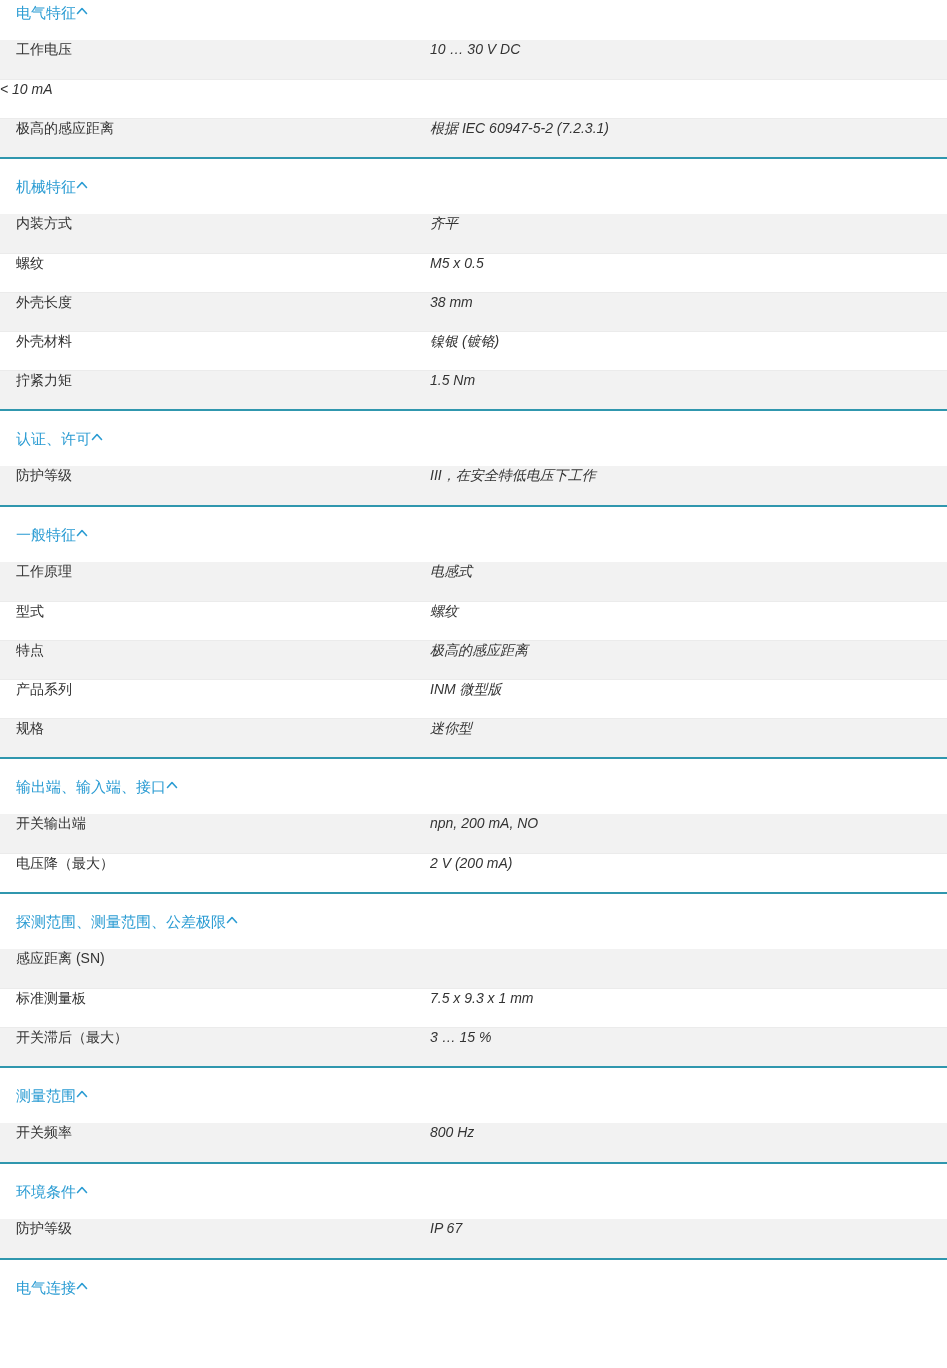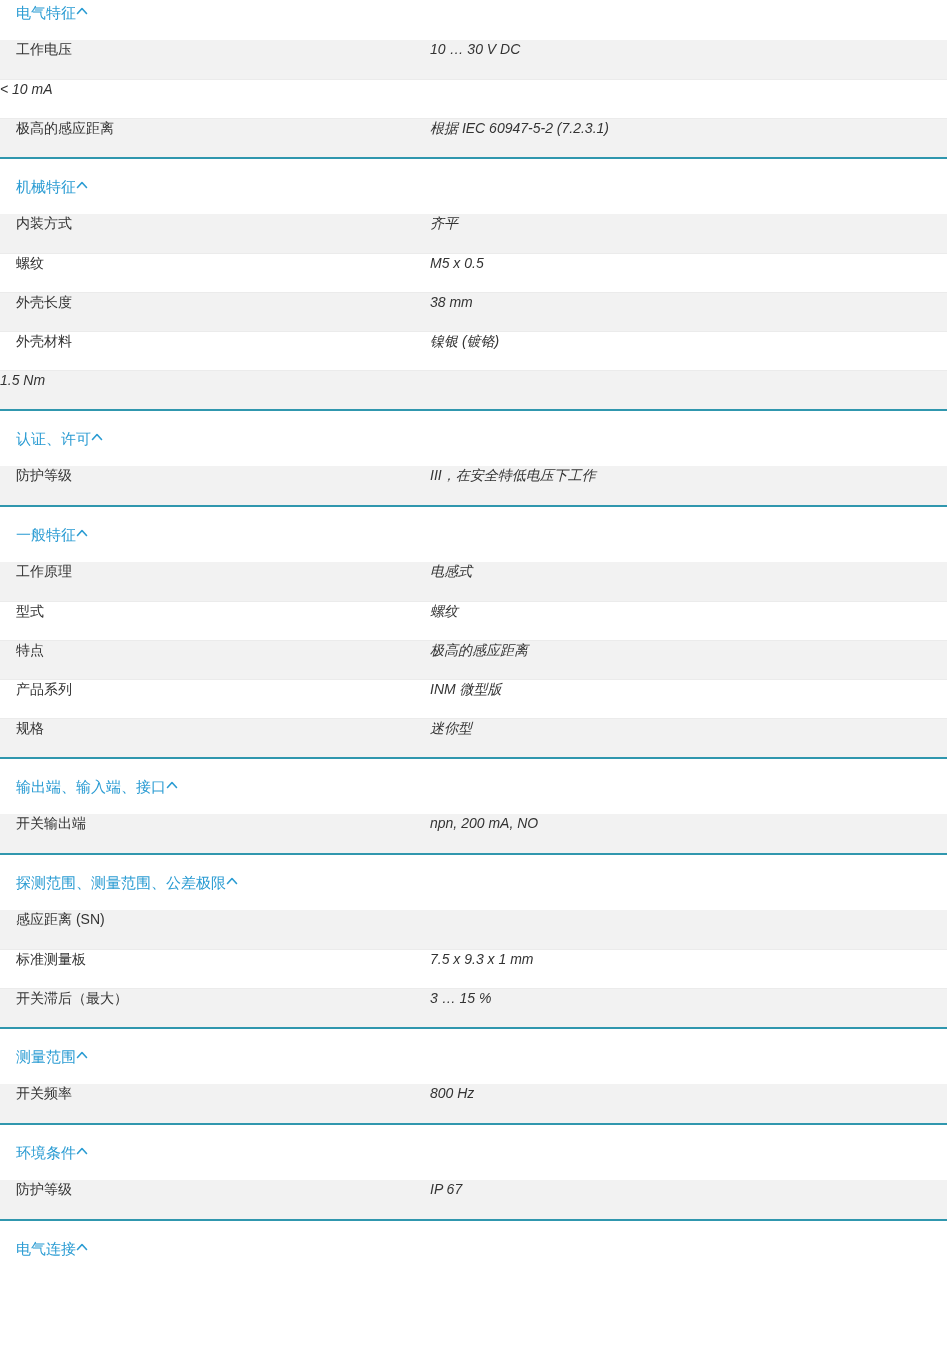--- a/index.html
+++ b/index.html
@@ -129,20 +129,21 @@
     <div class="row-label">外壳长度</div>
     <div class="row-value">38 mm</div>
   </div>
 
   <div class="spec-row">
     <div class="row-label">外壳材料</div>
     <div class="row-value">镍银 (镀铬)</div>
   </div>
 
   <div class="spec-row">
+    <div class="row-label">拧紧力矩</div>
     <div class="row-value">1.5 Nm</div>
   </div>
 </div>
   </section>
 
   <section class="spec-section">
     <div class="section-header">
       <span class="section-title">认证、许可</span>
       <span class="chevron">
         <svg width="12" height="8" viewBox="0 0 12 8" aria-hidden="true">
@@ -204,20 +205,24 @@
           <polyline points="1.5,6.5 6,1.5 10.5,6.5" fill="none" stroke="currentColor" stroke-width="1.6" stroke-linecap="round" stroke-linejoin="round"></polyline>
         </svg>
       </span>
     </div>
     <div class="spec-table">
   <div class="spec-row">
     <div class="row-label">开关输出端</div>
     <div class="row-value">npn, 200 mA, NO</div>
   </div>
 
+  <div class="spec-row">
+    <div class="row-label">电压降（最大）</div>
+    <div class="row-value">2 V (200 mA)</div>
+  </div>
 </div>
   </section>
 
   <section class="spec-section">
     <div class="section-header">
       <span class="section-title">探测范围、测量范围、公差极限</span>
       <span class="chevron">
         <svg width="12" height="8" viewBox="0 0 12 8" aria-hidden="true">
           <polyline points="1.5,6.5 6,1.5 10.5,6.5" fill="none" stroke="currentColor" stroke-width="1.6" stroke-linecap="round" stroke-linejoin="round"></polyline>
         </svg>

